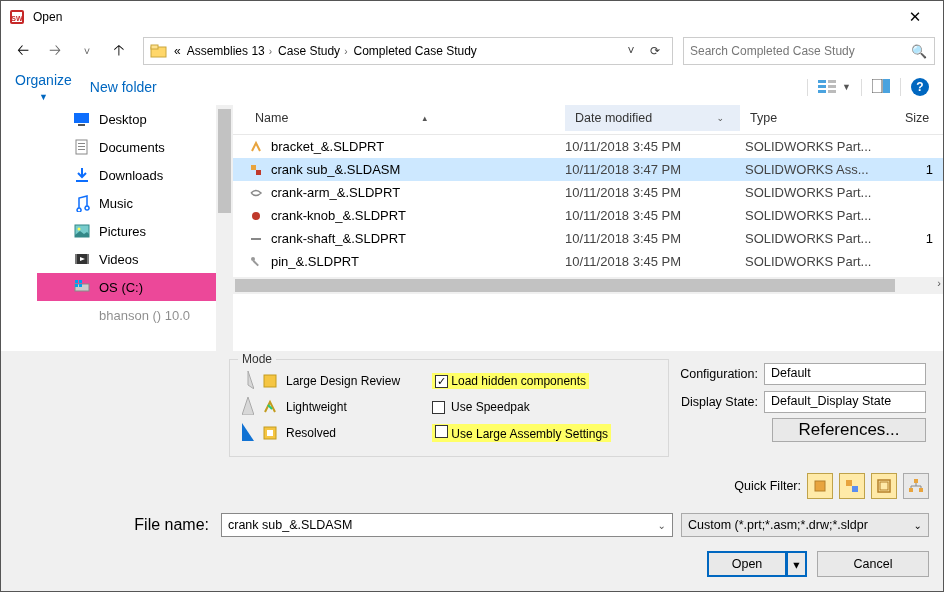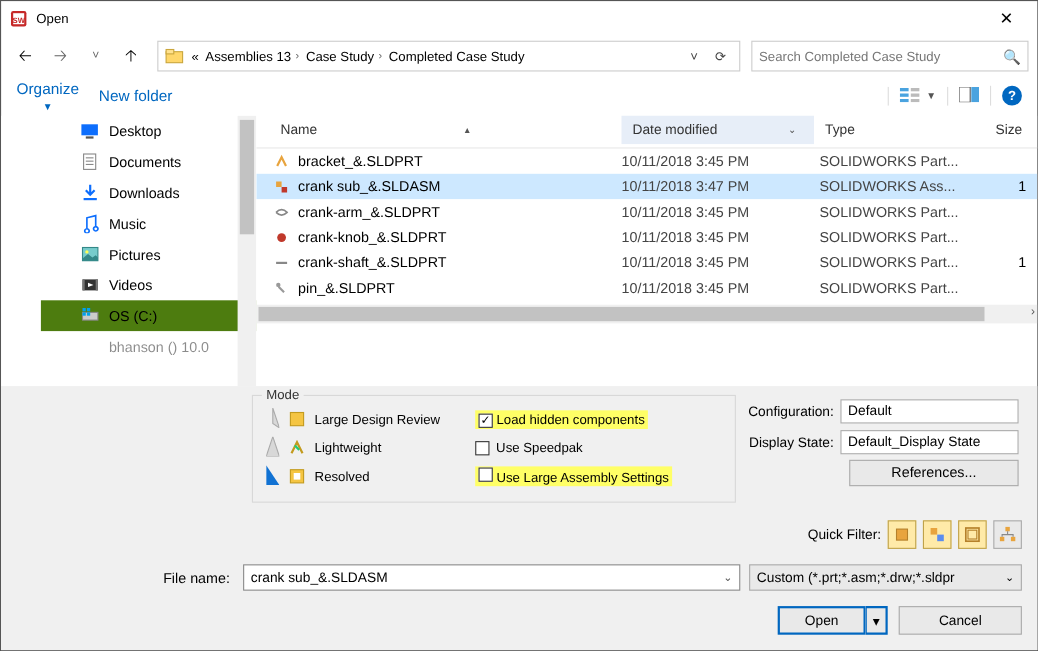--- a/index.html
+++ b/index.html
@@ -24,21 +24,21 @@
   .toolbar2 { display:flex; align-items:center; height:36px; padding:4px 14px; gap:18px;}
   .org-btn{ color:#0067c0; cursor:pointer; display:flex; align-items:center; gap:4px; font-size:14px;flex-direction:column;}
   .org-btn .dd{font-size:9px; color:#0067c0;}
   .tool-right{margin-left:auto; display:flex; align-items:center; gap:10px;}
   .view-chunk{display:flex; align-items:center; border-left:1px solid #ddd; padding-left:10px; gap:6px;}
   .help-circle{width:18px;height:18px;border-radius:50%;background:#0067c0;color:#fff;display:flex;align-items:center;justify-content:center;font-size:12px;font-weight:bold;}
   .body { flex:1; display:flex; overflow:hidden; }
   .sidebar { width:232px; border-right:none; overflow:hidden; position:relative; background:#fff;padding-left:36px;}
   .sbwrap{height:100%; overflow:hidden;}
   .sb-item{display:flex; align-items:center; gap:8px; padding:5px 10px 5px 36px; cursor:pointer; font-size:13px;}
-  .sb-item.sel{background:#4d7c0f;}
+  .sb-item.sel{background:#ec4899;}
   .sb-icon{width:18px;height:18px;display:inline-block;}
   .sb-scroll{position:absolute; right:0; top:0; width:17px; height:100%; background:#f0f0f0;}
   .sb-thumb{position:absolute; right:2px; top:4px; width:13px; height:104px; background:#c2c2c2;}
   .filearea{flex:1; display:flex; flex-direction:column;}
   .fhead{display:flex; background:#fff; border-bottom:1px solid #e8e8e8; height:30px; align-items:flex-start; padding-left:12px;}
   .fhead .col{padding:6px 10px; font-size:12.5px; color:#333;}
   .col-name{width:320px; display:flex; align-items:center; gap:6px;}
   .col-name .sortup{font-size:9px;color:#555;}
   .col-date{width:175px; background:#e7eef8; display:flex; align-items:center;}
   .col-date .dd{font-size:9px;color:#555;margin-left:auto;margin-right:6px;}
@@ -63,27 +63,27 @@
   .mode-tri{width:14px; display:inline-block;}
   .mode-icn{width:16px;height:16px;display:inline-block;}
   .mode-chk{display:flex; align-items:center; gap:6px;}
   .hl{background:#ffff66; padding:1px 3px;}
   .chkbox{width:13px;height:13px;border:1px solid #333;display:inline-flex;align-items:center;justify-content:center;font-size:11px;line-height:1;background:#fff;}
   .cfg-area{position:absolute; right:3px; top:0px; width:258px;}
   .mode-wrap{position:relative;}
   .cfg-row{display:flex; align-items:center; height:26px; margin-top:2px;}
   .cfg-lab{width:96px; text-align:right; padding-right:6px; font-size:12.5px;}
   .cfg-val{flex:1; border:1px solid #aaa; background:#fff; height:22px; padding:2px 6px; font-size:12.5px; overflow:hidden; white-space:nowrap;}
-  .refbtn{width:154px; margin-left:auto; height:24px; text-align:center; border:1px solid #aaa; background:#e9e9e9; line-height:22px; font-size:13px; cursor:pointer;}
+  .refbtn{width:154px; margin-left:auto; height:24px; text-align:center; border:1px solid #aaa; background:#e9e9e9; line-height:22px; font-size:17px; cursor:pointer;}
   .qf-row{display:flex; align-items:center; justify-content:flex-end; margin-top:16px; gap:6px;}
   .qf-lab{font-size:12.5px;}
   .qf-btn{width:26px;height:26px;border:1px solid #bfa24a;background:#ffeaa8;display:flex;align-items:center;justify-content:center;cursor:pointer;}
   .qf-btn.plain{background:#e9e9e9;border:1px solid #aaa;}
   .fn-row{display:flex; align-items:center; margin-top:14px; gap:8px;}
-  .fn-lab{width:198px; text-align:right; font-size:13px; padding-right:4px;}
+  .fn-lab{width:198px; text-align:right; font-size:16px; padding-right:4px;}
   .fn-input{flex:1; border:1px solid #888; background:#fff; height:24px; padding:2px 6px; display:flex; align-items:center; font-size:12.5px;}
   .fn-input .dd{margin-left:auto;font-size:10px;color:#555;}
   .ft-sel{width:248px; border:1px solid #aaa; background:#e9e9e9; height:24px; display:flex; align-items:center; padding:0 6px; font-size:12.5px;}
   .ft-sel .dd{margin-left:auto;font-size:10px;}
   .btn-row{display:flex; justify-content:flex-end; margin-top:14px; gap:10px;}
   .openb{display:flex;}
   .obtn{width:80px;height:26px;border:2px solid #0067c0;background:#e9e9e9;display:flex;align-items:center;justify-content:center;font-size:12.5px;cursor:pointer;}
   .obtn.dd{width:20px;border-left:1px solid #0067c0;}
   .cbtn{width:112px;height:26px;border:1px solid #aaa;background:#e9e9e9;display:flex;align-items:center;justify-content:center;font-size:12.5px;cursor:pointer;}
 </style>

